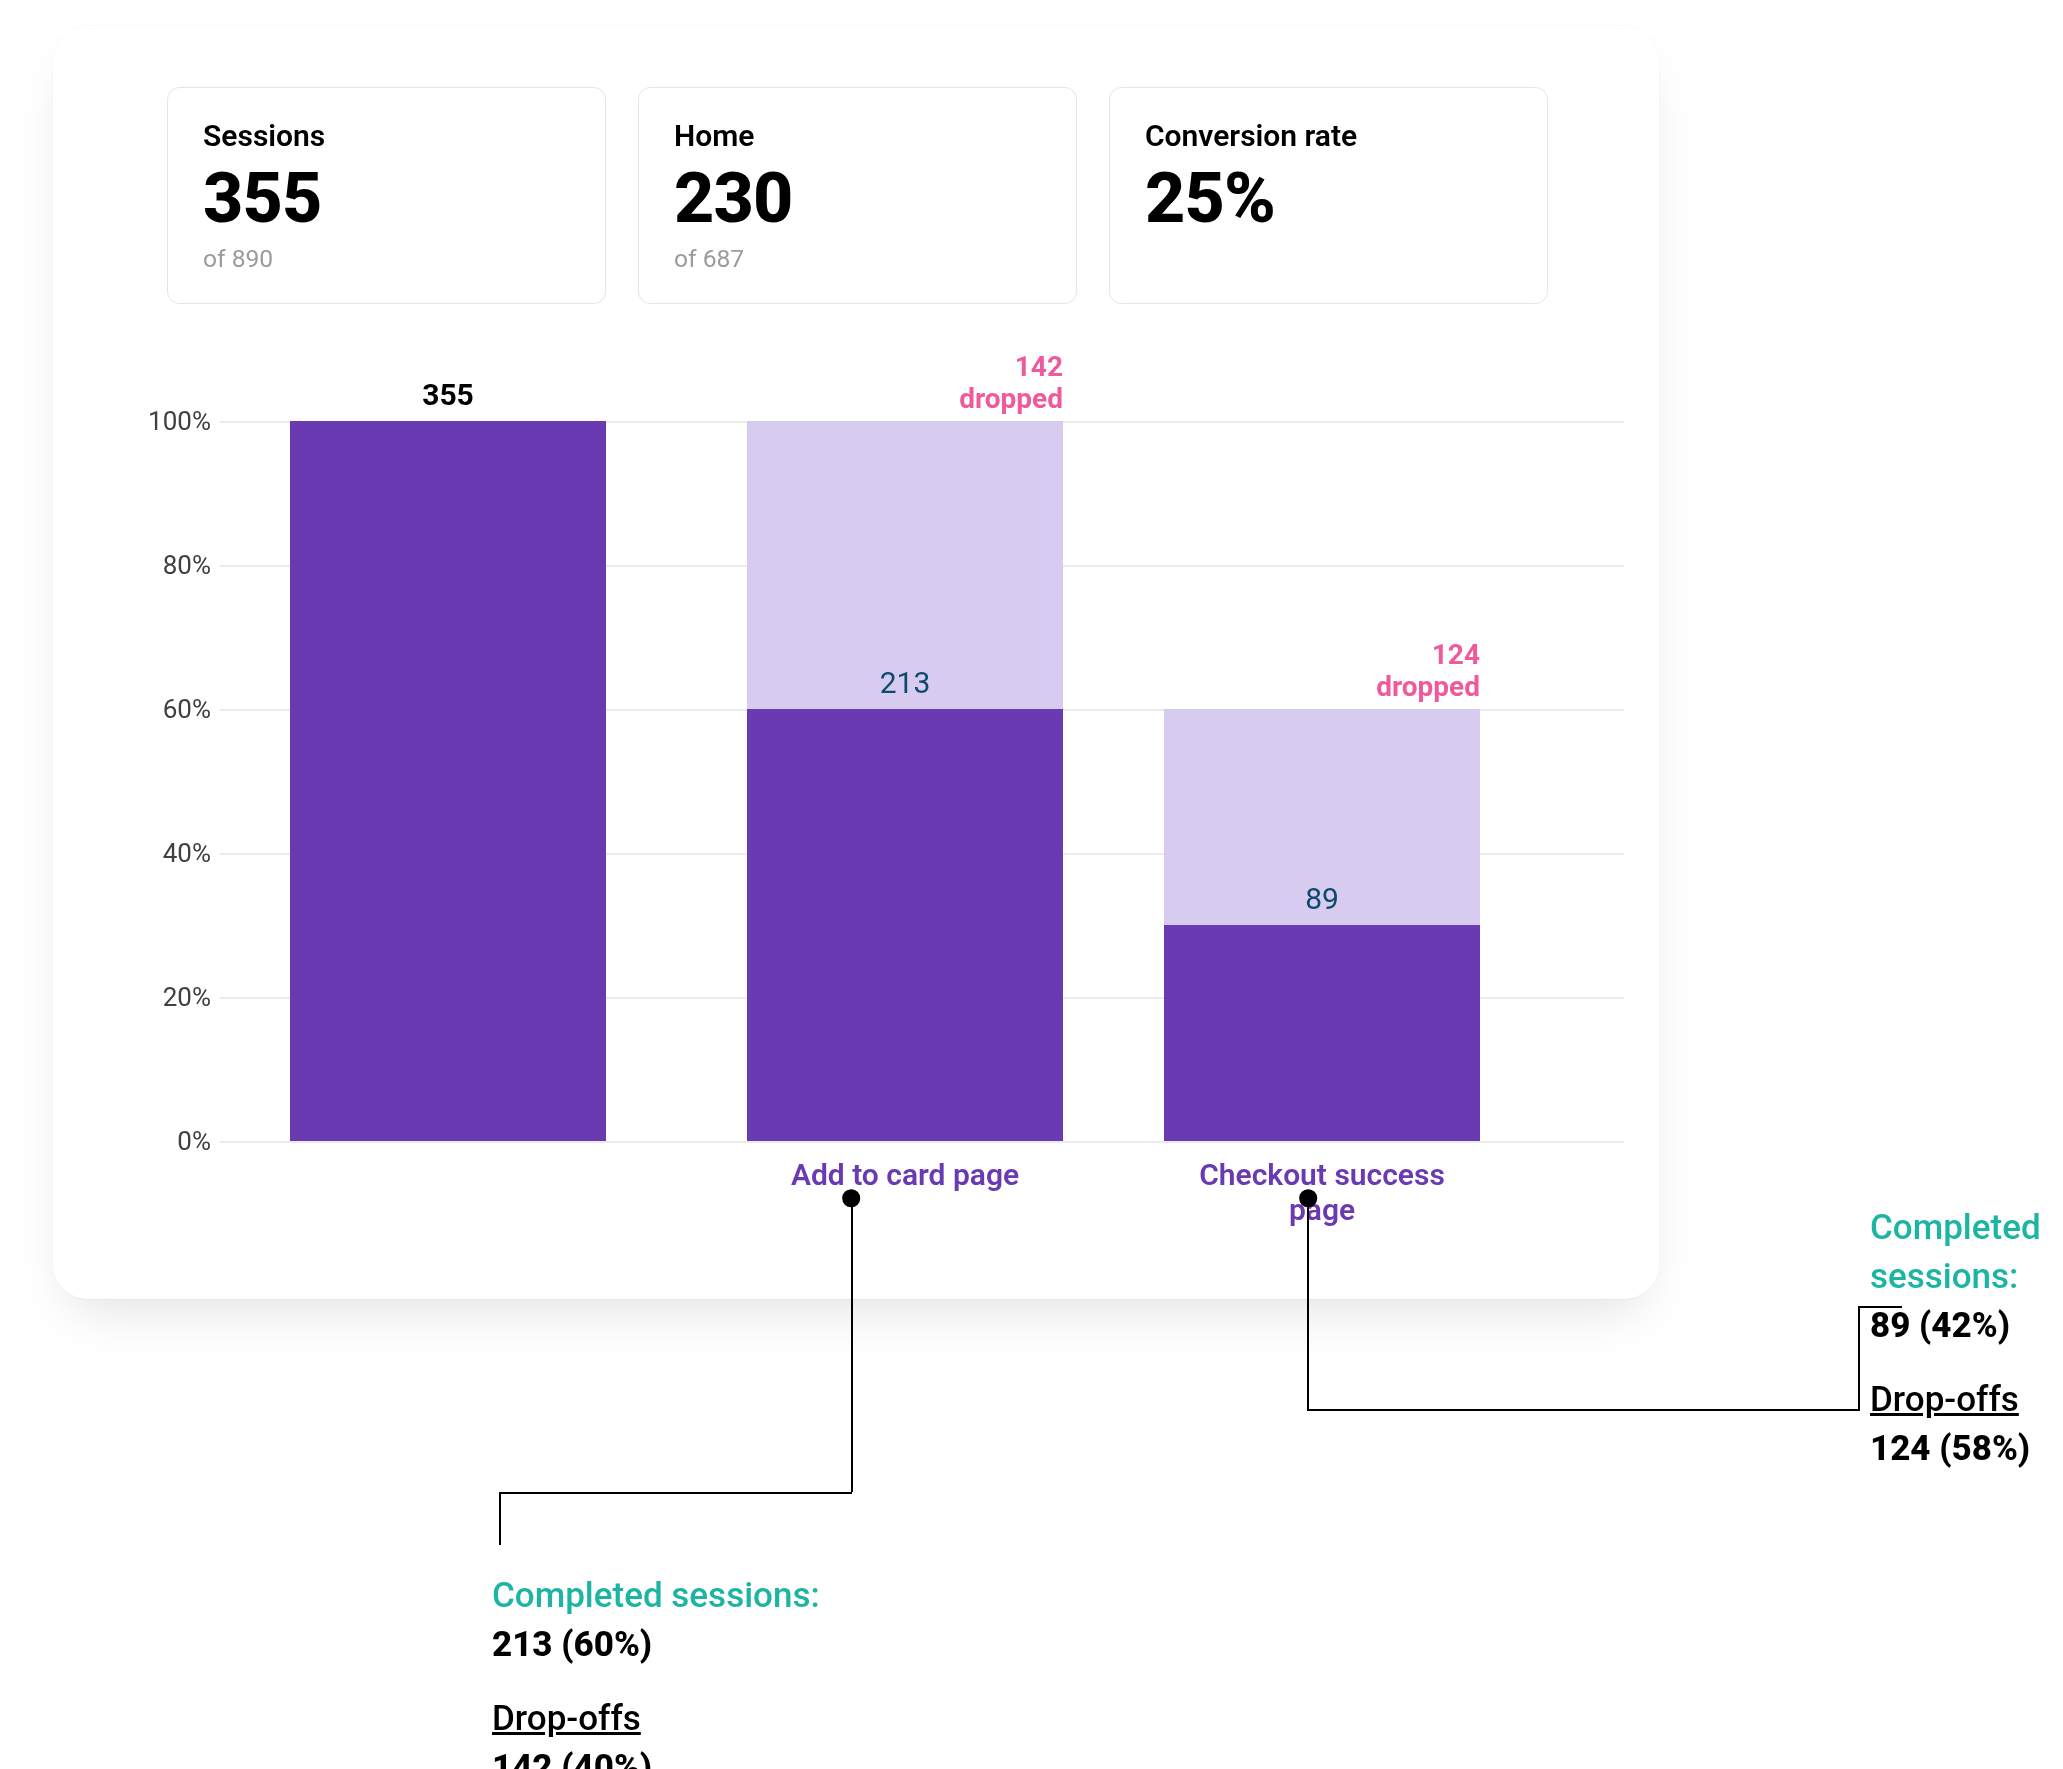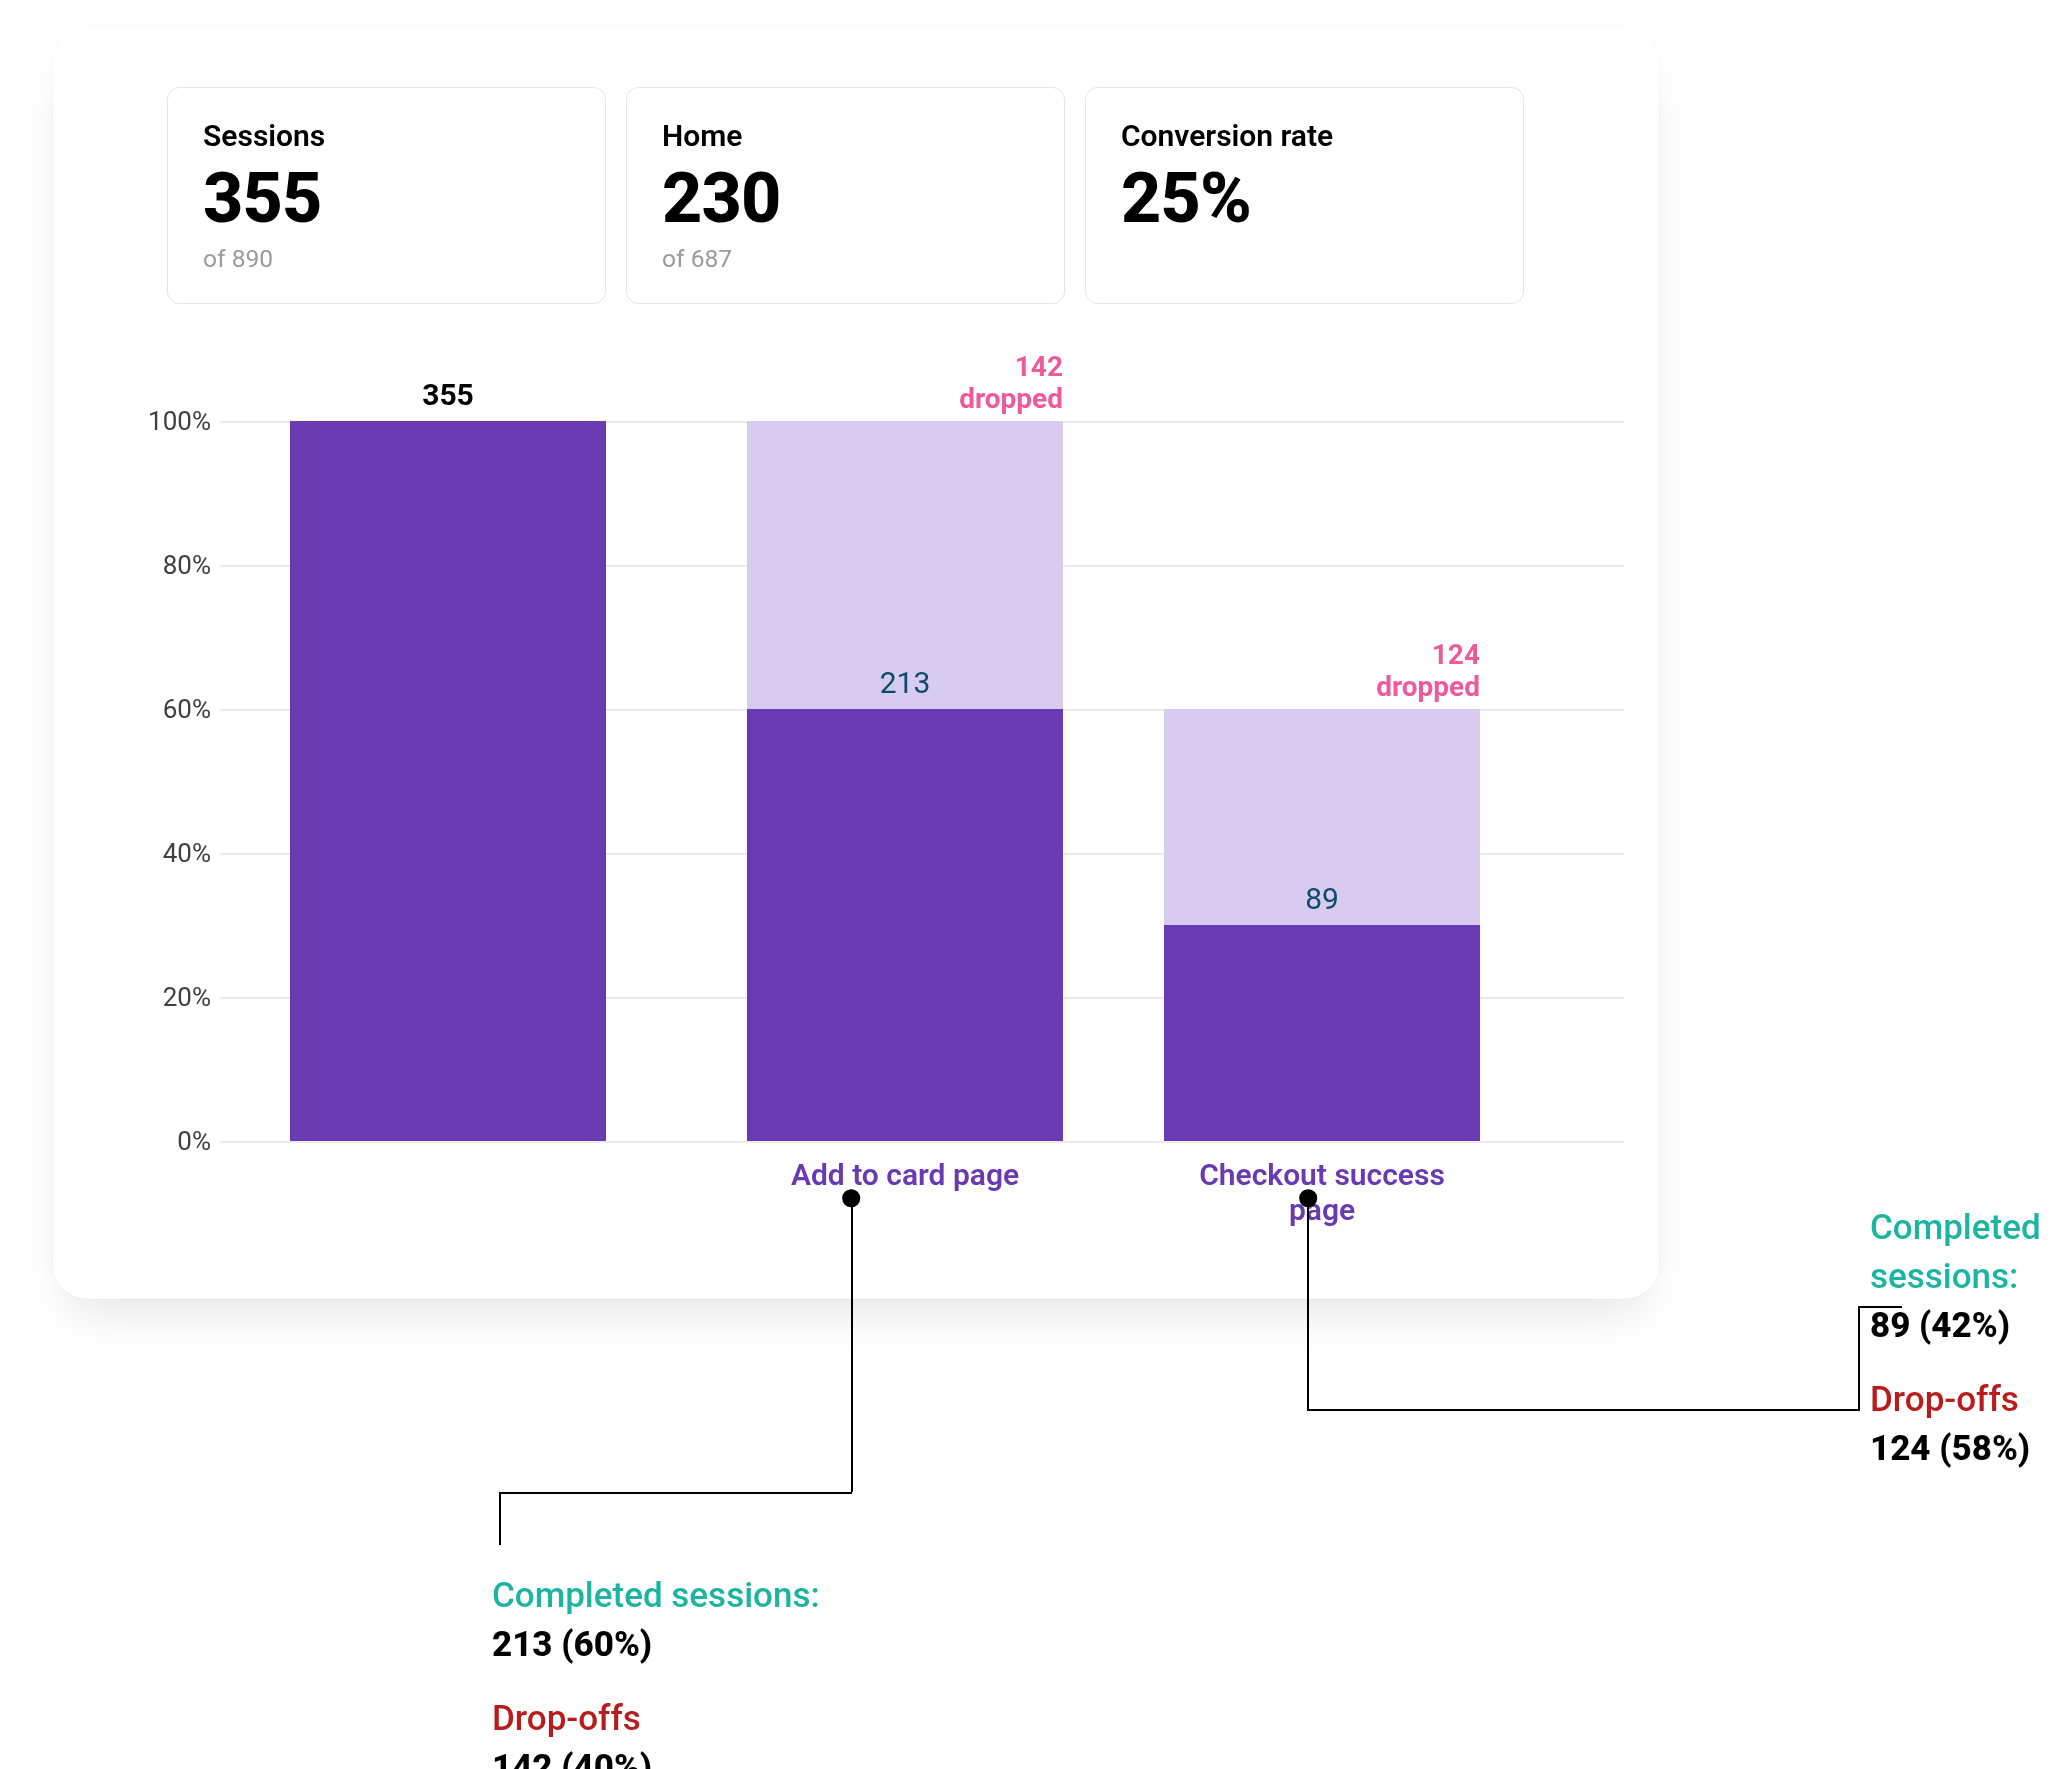--- a/index.html
+++ b/index.html
@@ -21,21 +21,21 @@
     top: 26px;
     width: 1606px;
     height: 1273px;
     background: #ffffff;
     border-radius: 35px;
     box-shadow: 0 26px 53px -17.6px rgba(0,0,0,0.12), 0 0 0 0.9px rgba(0,0,0,0.02);
     padding: 61px 53px 53px 53px;
   }
   .cards {
     display: flex;
-    gap: 20px;
+    gap: 32px;
     margin-left: 61px;
   }
   .card {
     width: 439px;
     border: 1.8px solid #e5e5e5;
     border-radius: 12.3px;
     padding: 30px 35px 30px 35px;
   }
   .card .label {
     font-size: 30px;
@@ -152,22 +152,23 @@
   .callout {
     position: absolute;
     font-size: 35px;
     line-height: 1.4;
   }
   .callout .teal {
     color: #1cb5a3;
     font-weight: 500;
   }
   .callout .pink {
-    color: #b91c1c;
+    color: #000000;
     font-weight: 500;
+    text-decoration: underline;
   }
   .callout .strong {
     color: #000;
     font-weight: 800;
   }
 </style>
 </head>
 <body>
 
 <div class="stage">

